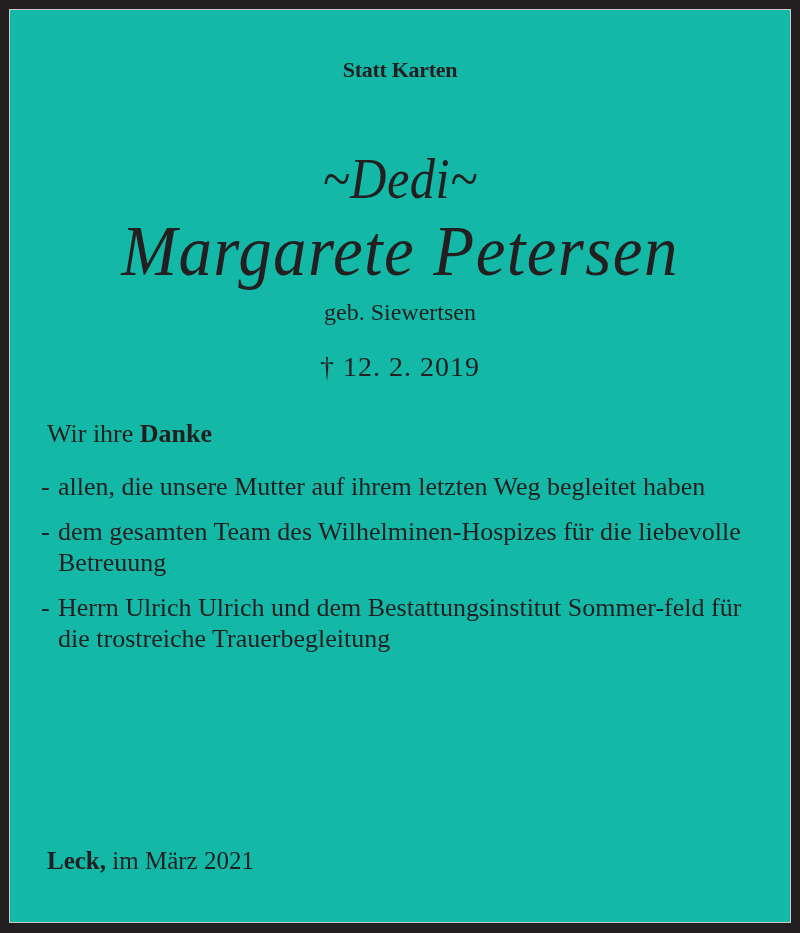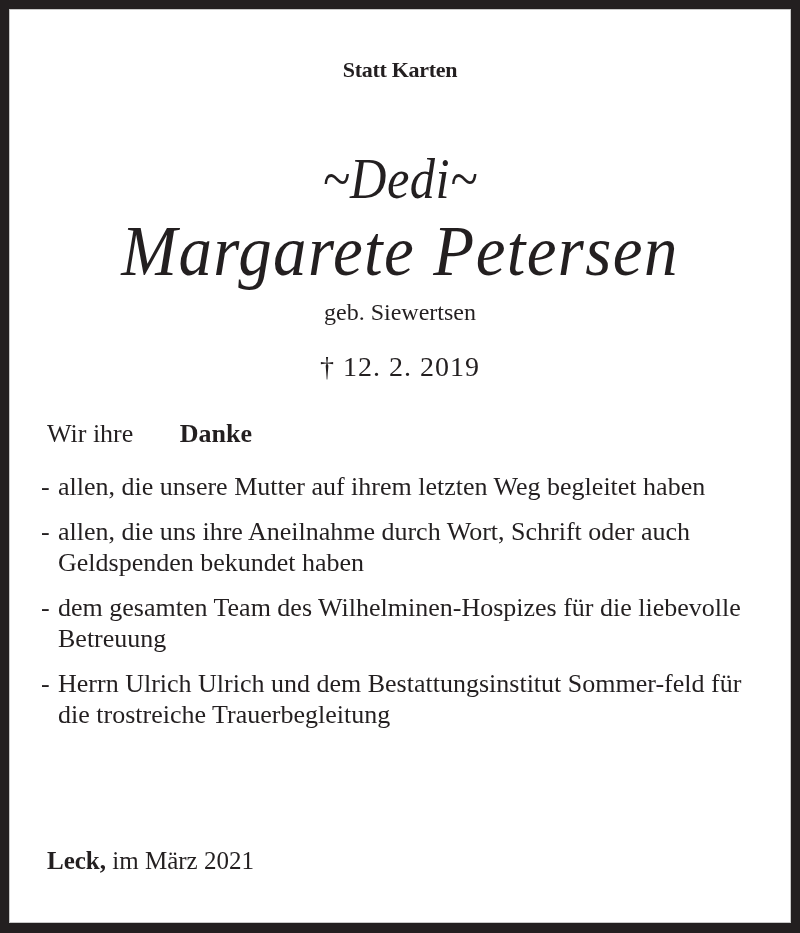--- a/index.html
+++ b/index.html
@@ -6,21 +6,21 @@
     body {
       width: 800px; height: 933px;
       background: #231f20;
       position: relative;
       overflow: hidden;
     }
     .card {
       position: absolute;
       left: 9px; top: 9px;
       width: 782px; height: 914px;
-      background: #ffffff;
+      background: #14b8a6;
       box-shadow: inset 0 0 0 1px #c8c8c8;
       color: #231f20;
       font-family: "DejaVu Serif", serif;
     }
     .abs { position: absolute; margin: 0; white-space: nowrap; }
     .center { left: 0; right: 0; text-align: center; }
 
     .statt {
       top: 48px;
       font-size: 22px;
@@ -55,21 +55,21 @@
       top: 342px;
       font-family: "Liberation Serif", serif;
       font-size: 28px;
       letter-spacing: 1px;
     }
     .intro {
       left: 38px; top: 410px;
       font-family: "Liberation Serif", serif;
       font-size: 26px;
     }
-    .intro b { font-weight: bold; margin-left: 40px; }
+    .intro b { font-weight: bold; }
     .items {
       position: absolute;
       left: 32px; top: 462px;
       width: 720px;
       margin: 0; padding: 0;
       list-style: none;
       font-family: "Liberation Serif", serif;
       font-size: 26px;
       line-height: 31px;
     }
@@ -112,21 +112,20 @@
     <span>Wir ihre </span><b>Danke</b>
   </p>
 
   <ul class="items">
     <li class="item">
       <span class="dash">-</span>
       <span>allen, die unsere Mutter auf ihrem letzten Weg begleitet haben</span>
     </li>
     <li class="item">
       <span class="dash">-</span>
-      <span>allen, die uns ihre Aneilnahme durch Wort, Schrift oder auch Geldspenden bekundet haben</span>
     </li>
     <li class="item">
       <span class="dash">-</span>
       <span>dem gesamten Team des Wilhelminen-Hospizes für die liebevolle Betreuung</span>
     </li>
     <li class="item">
       <span class="dash">-</span>
       <span>Herrn Ulrich Ulrich und dem Bestattungsinstitut Sommer-feld für die trostreiche Trauerbegleitung</span>
     </li>
   </ul>

